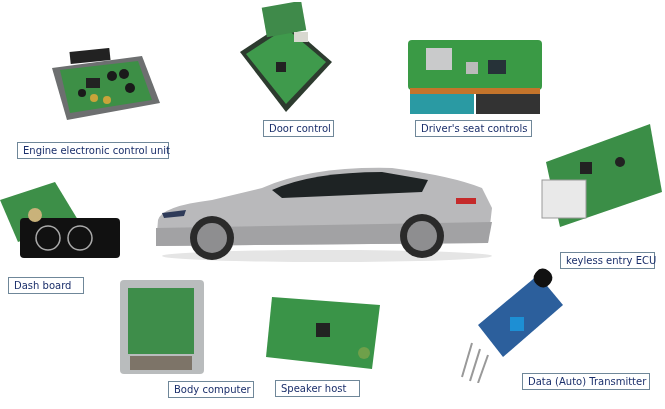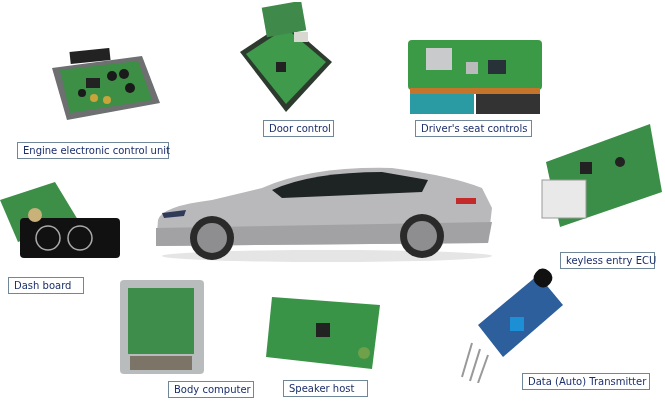--- a/index.html
+++ b/index.html
@@ -96,21 +96,21 @@
 </div>
 <div class="label" style="left:120px;top:381px;width:86px;margin-left:48px;">Body computer</div>
 
 <div class="pcb" style="left:264px;top:293px;">
   <svg width="120" height="80" viewBox="0 0 120 80">
     <polygon points="8,4 116,12 108,76 2,64" fill="#3a9448"></polygon>
     <rect x="52" y="30" width="14" height="14" fill="#222"></rect>
     <circle cx="100" cy="60" r="6" fill="#6fa04a"></circle>
   </svg>
 </div>
-<div class="label" style="left:283px;top:380px;width:85px;">Speaker host</div>
+<div class="label" style="left:275px;top:380px;width:85px;">Speaker host</div>
 
 <div class="pcb" style="left:458px;top:265px;">
   <svg width="110" height="118" viewBox="0 0 110 118">
     <polygon points="20,60 80,10 105,40 45,92" fill="#2c5f9c"></polygon>
     <rect x="76" y="4" width="18" height="18" rx="8" fill="#111" transform="rotate(40 85 13)"></rect>
     <rect x="52" y="52" width="14" height="14" fill="#1d8fd4"></rect>
     <line x1="14" y1="78" x2="4" y2="112" stroke="#999" stroke-width="2"></line>
     <line x1="22" y1="84" x2="12" y2="116" stroke="#999" stroke-width="2"></line>
     <line x1="30" y1="90" x2="20" y2="118" stroke="#999" stroke-width="2"></line>
   </svg>

